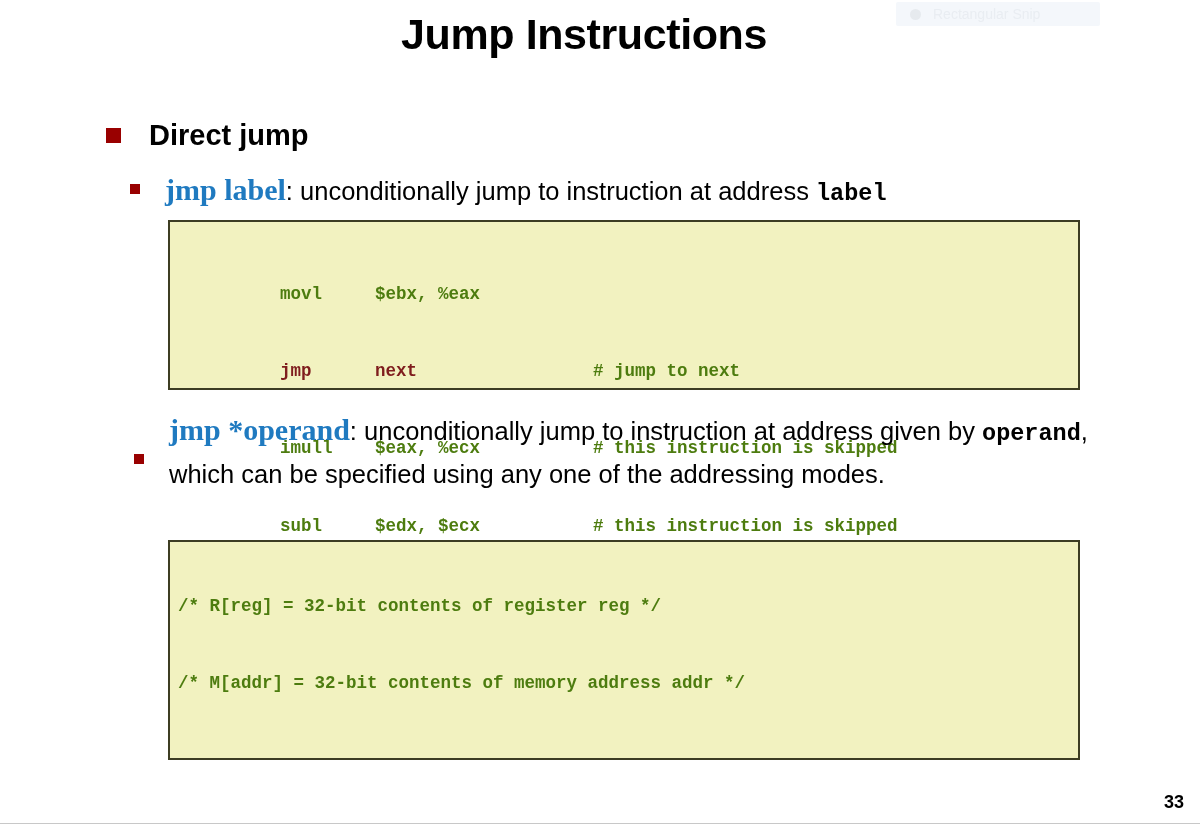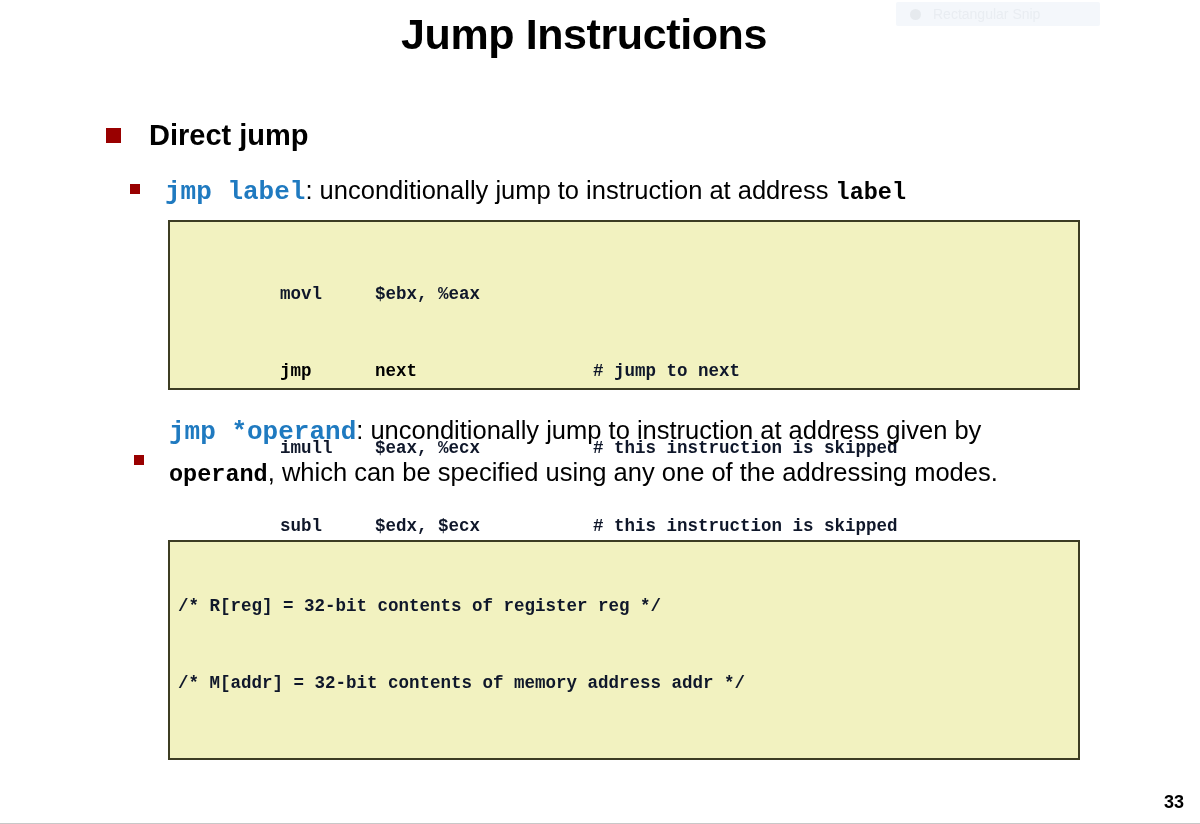--- a/index.html
+++ b/index.html
@@ -98,24 +98,24 @@
     margin-right: 25px;
     margin-top: 14px;
     flex: 0 0 auto;
   }
   .l2-body {
     font-size: 25.5px;
     color: #000000;
     line-height: 40px;
   }
   .code-inline-blue {
-    font-family: Liberation Mono, monospace;
+    font-family: Liberation Serif, serif;
     font-weight: bold;
     color: #1f7ac0;
-    font-size: 26px;
+    font-size: 30px;
   }
   .code-inline-black {
     font-family: "Liberation Mono", "DejaVu Sans Mono", monospace;
     font-weight: bold;
     color: #000000;
     font-size: 23.5px;
   }
 
   #bullet-l2-a { left: 130px; top: 170px; width: 980px; }
   #bullet-l2-b { left: 134px; top: 410px; width: 960px; align-items: center; }
@@ -143,22 +143,22 @@
     left: 168px;
     top: 540px;
     width: 912px;
     height: 220px;
     padding: 0 0 0 0;
   }
   .code-line {
     display: block;
     height: 25.8px;
   }
-  .c-red   { color: #0f172a; }
-  .c-blue  { color: #000000; }
+  .c-red   { color: #4d7c0f; }
+  .c-blue  { color: #7f1d1d; }
 
   .col-label { display: inline-block; width: 110px; padding-left: 8px; box-sizing: border-box; }
   .col-mnem  { display: inline-block; width: 95px; }
   .col-ops   { display: inline-block; width: 210px; }
   .col-free  { display: inline-block; padding-left: 8px; }
 
   
   #page-number {
     position: absolute;
     right: 16px;

